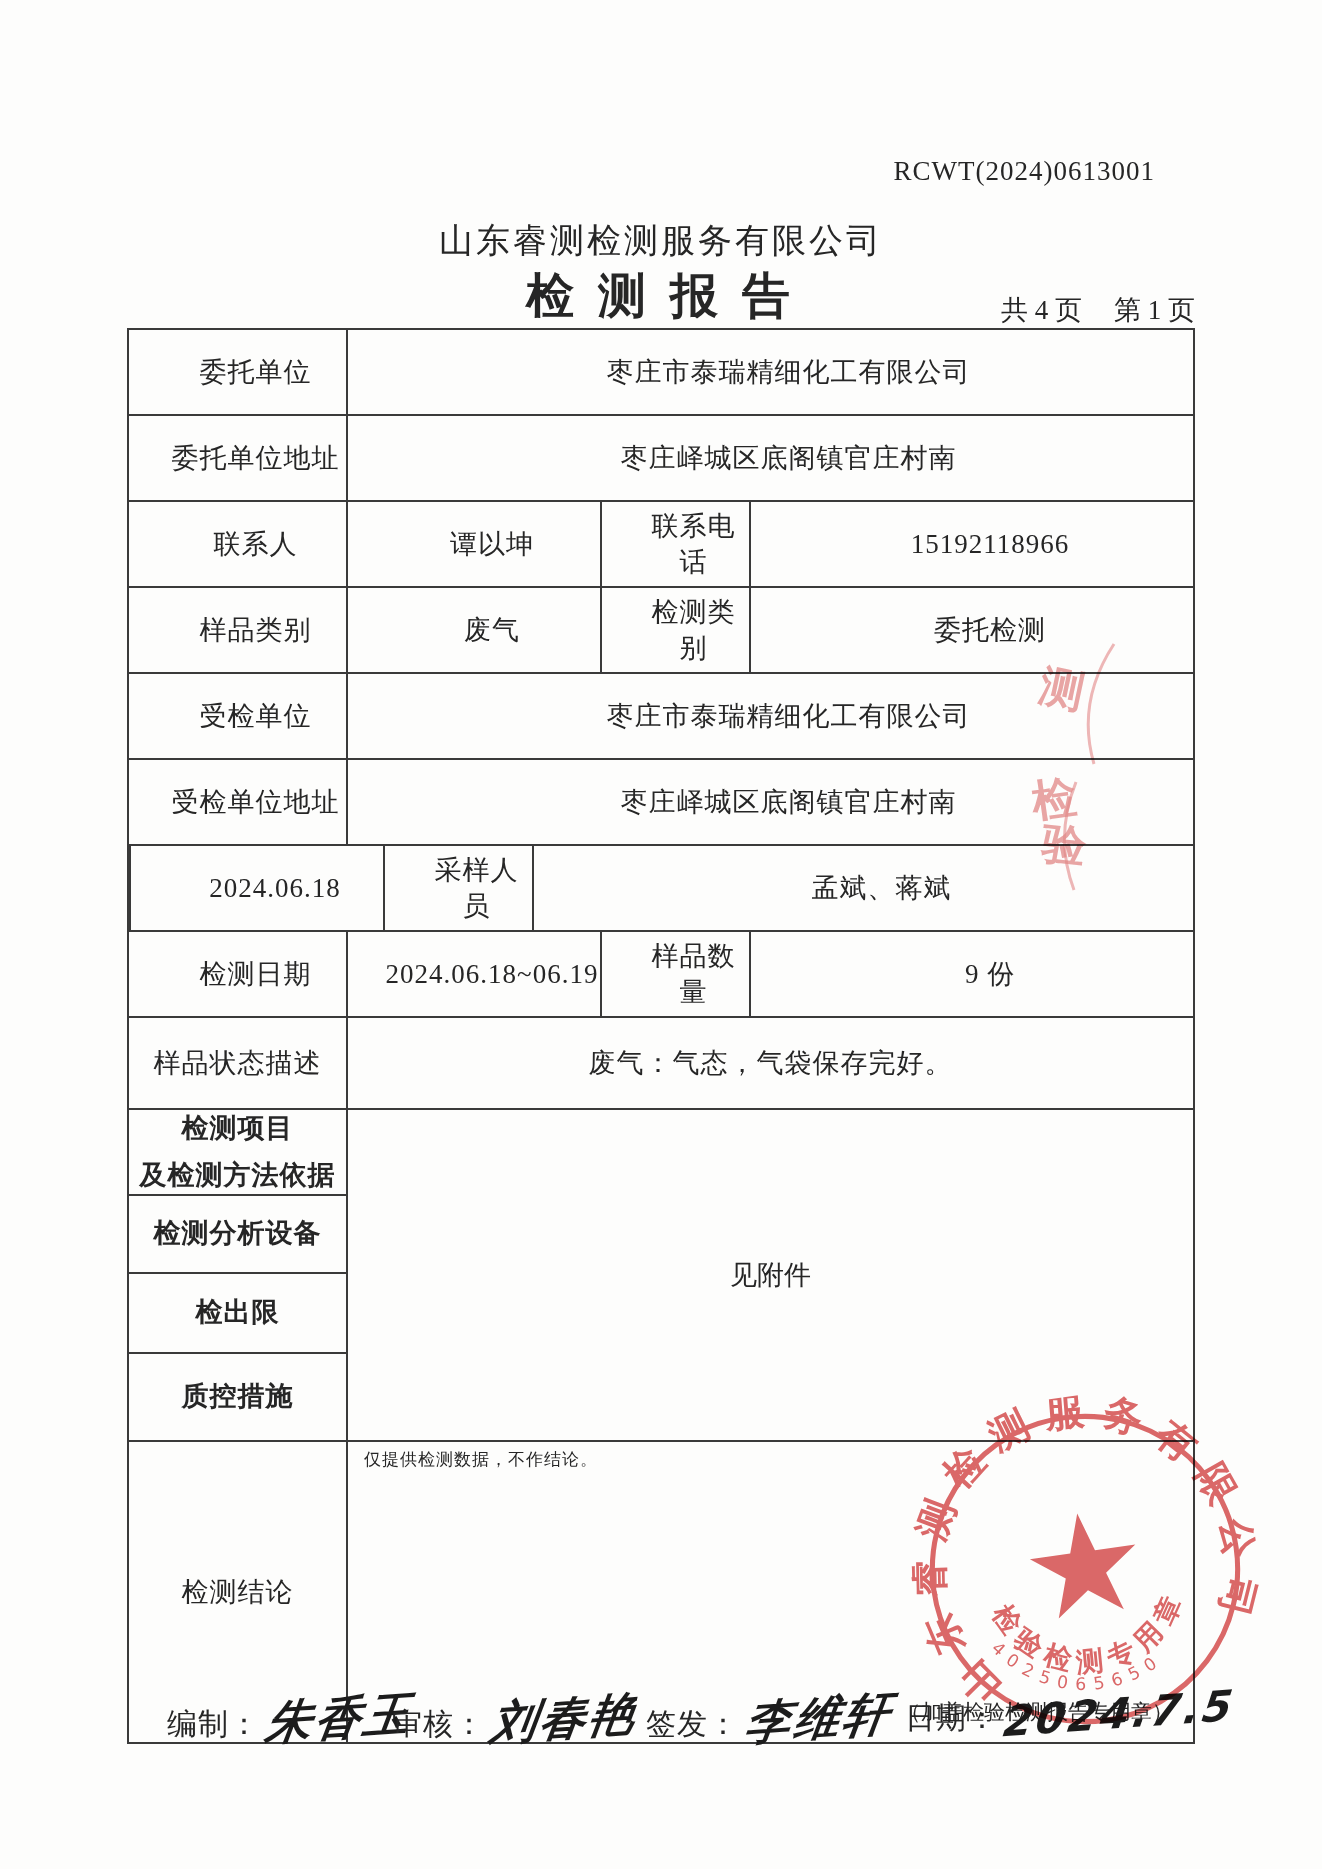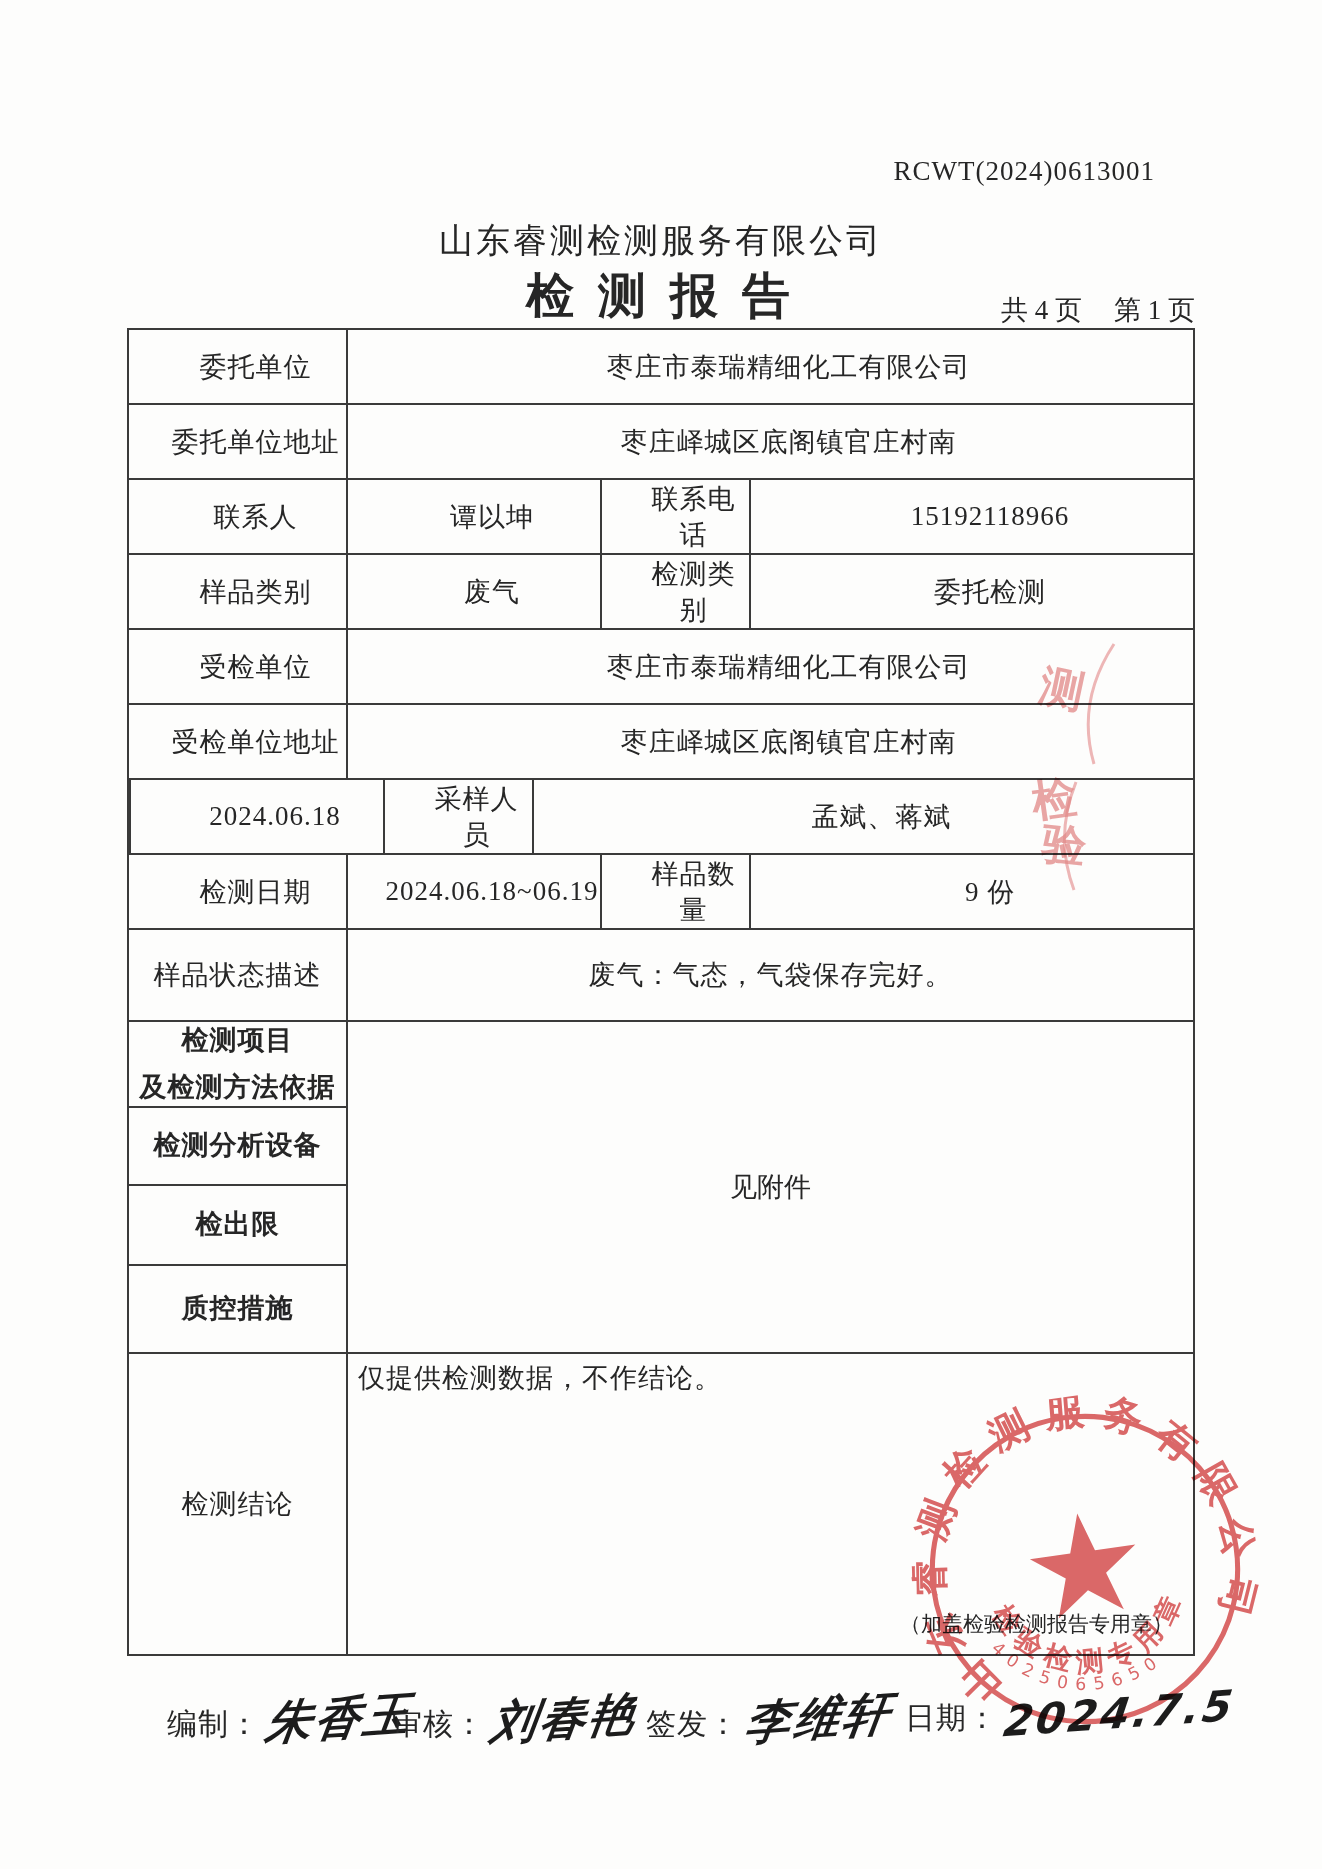--- a/index.html
+++ b/index.html
@@ -18,34 +18,34 @@
   .tbl{position:absolute;left:127px;top:328px;width:1068px;border:2px solid #3a3a3a;box-sizing:border-box;background:transparent;}
   .tr{display:flex;border-top:2px solid #3a3a3a;}
   .tr.first{border-top:none;}
   .td{border-left:2px solid #3a3a3a;box-sizing:border-box;display:flex;align-items:center;justify-content:center;
       font-size:27px;letter-spacing:1px;text-align:center;}
   .td.first{border-left:none;}
   .c1{width:217px;}
   .c2{width:254px;}
   .c3{width:149px;}
   .c4{flex:1;}
-  .h75{height:73px;padding-left:36px;}
+  .h75{height:84px;padding-left:36px;}
   .h92{height:90px;}
   .stack{width:217px;display:flex;flex-direction:column;font-weight:bold;}
   .sub{display:flex;align-items:center;justify-content:center;font-size:27px;letter-spacing:1px;
        border-top:2px solid #3a3a3a;text-align:center;white-space:pre-line;line-height:1.75;}
   .sub.first{border-top:none;}
   .sub1{height:84px;}
   .sub2{height:76px;}
   .sub3{height:78px;}
   .sub4{height:86px;}
   .mergedcell{flex:1;border-left:2px solid #3a3a3a;display:flex;align-items:center;justify-content:center;font-size:27px;}
   .h-concl{height:300px;}
   .concl-cell{position:relative;align-items:flex-start;justify-content:flex-start;text-align:left;}
-  .concl-text{padding:6px 10px;font-size:27px;}
+  .concl-text{padding:6px 16px;font-size:17px;}
   .seal-note{position:absolute;right:20px;bottom:16px;font-size:21px;letter-spacing:0;}
 
   .sig{position:absolute;display:flex;align-items:baseline;top:1698px;}
   .sig-label{font-size:30px;letter-spacing:1px;}
   .hand{font-family:"DejaVu Sans",sans-serif;font-style:italic;font-weight:700;font-size:46px;
         display:inline-block;transform:rotate(-4deg) skewX(-12deg);margin-left:6px;margin-top:-10px;
         letter-spacing:3px;color:#1c1c1c;white-space:nowrap;}
   .hand-date{font-size:42px;}
 
   .stamp-main{position:absolute;left:912px;top:1396px;width:346px;height:346px;

